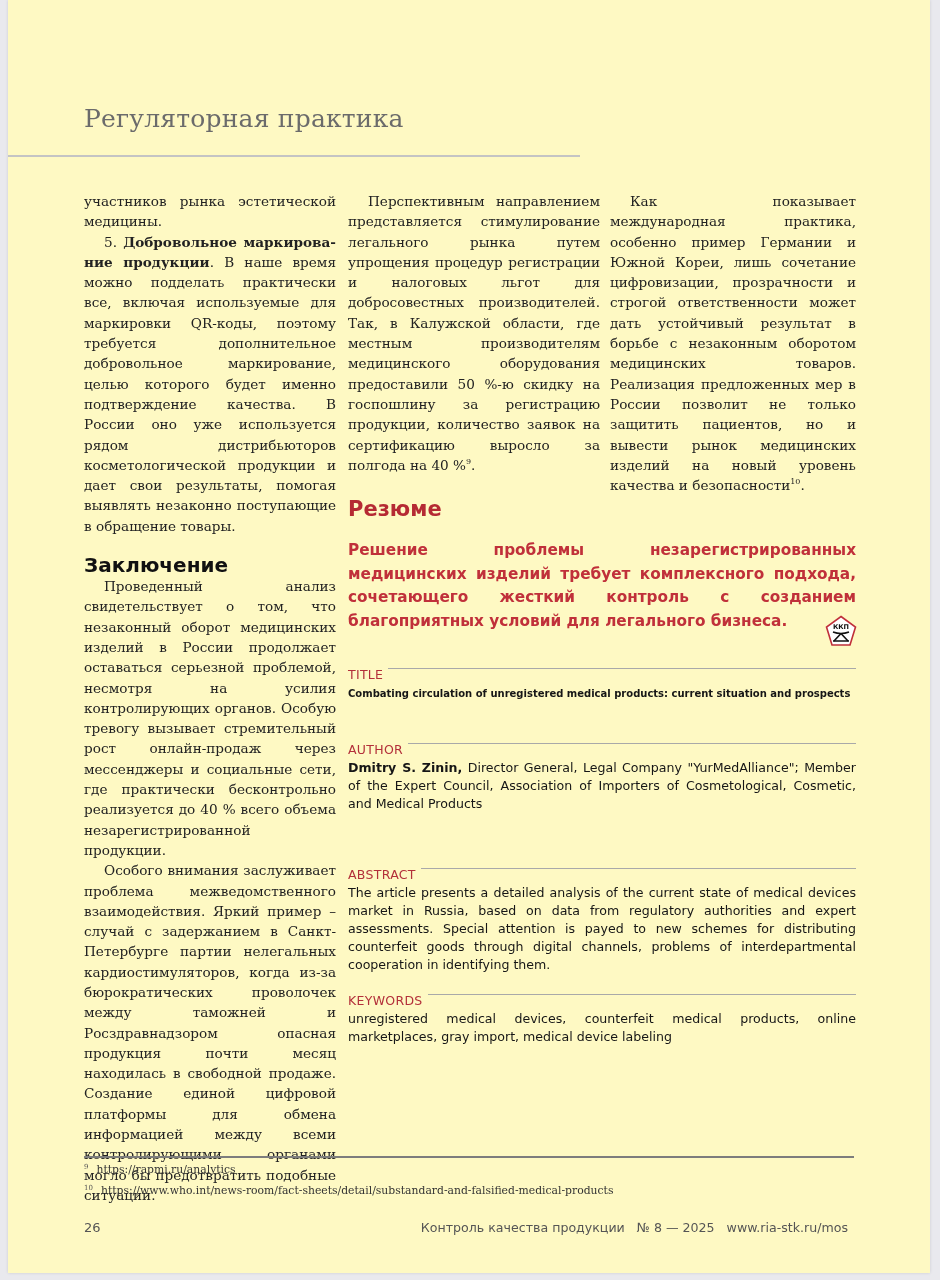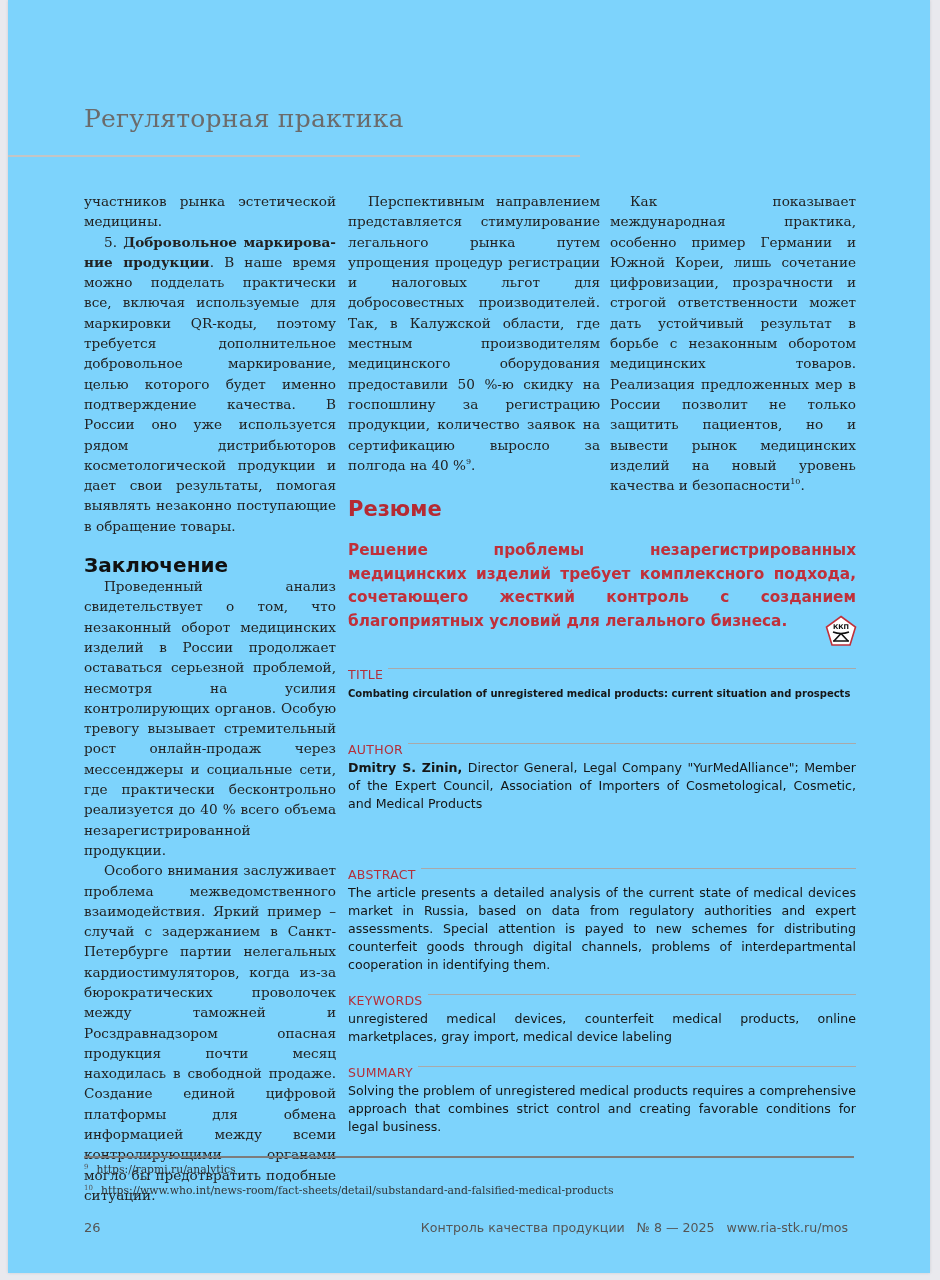--- a/index.html
+++ b/index.html
@@ -1,18 +1,18 @@
 <!DOCTYPE html>
 <html><head>
 <meta charset="utf-8">
 <style>
   * { box-sizing: border-box; margin: 0; padding: 0; }
   html, body { width: 940px; height: 1280px; overflow: hidden; }
   body { background: #e9e9ee; position: relative; font-family: "DejaVu Serif", serif; color: #1e1e1e; }
-  .page { position: absolute; left: 8px; top: 0; width: 922px; height: 1273px; background: #7dd3fc; box-shadow: 0 0 3px rgba(0,0,0,0.12); }
+  .page { position: absolute; left: 8px; top: 0; width: 922px; height: 1273px; background: #fef9c3; box-shadow: 0 0 3px rgba(0,0,0,0.12); }
   .section-title { position: absolute; left: 76px; top: 104px; font-family: "DejaVu Serif", serif; font-size: 25px; color: #6b6b6b; letter-spacing: 0.2px; }
   .header-rule { position: absolute; left: 0; top: 155px; width: 572px; height: 2px; background: #c4c4c4; }
 
   .col { position: absolute; font-family: "DejaVu Serif", serif; font-size: 13.6px; line-height: 20.3px; color: #222; text-align: justify; hyphens: manual; }
   .col p { text-indent: 0; }
   .col p.ind { text-indent: 20px; }
   .col1 { left: 76px; top: 191px; width: 252px; }
   .col2 { left: 340px; top: 191px; width: 252px; }
   .col3 { left: 602px; top: 191px; width: 246px; }
   .col b { font-weight: bold; }
@@ -99,27 +99,20 @@
   </div>
 
   <div class="meta" style="top:994px;">
     <div class="meta-head">
         <span class="meta-label">KEYWORDS</span>
         <span class="meta-line"></span>
       </div>
     <div class="meta-body">unregistered medical devices, counterfeit medical products, online marketplaces, gray import, medical device labeling</div>
   </div>
 
-  <div class="meta" style="top:1066px;">
-    <div class="meta-head">
-        <span class="meta-label">SUMMARY</span>
-        <span class="meta-line"></span>
-      </div>
-    <div class="meta-body">Solving the problem of unregistered medical products requires a comprehensive approach that combines strict control and creating favorable conditions for legal business.</div>
-  </div>
 
   <div class="foot-rule"></div>
   <div class="footnote" style="top:1163px;"><sup>9</sup><span>https://rapmi.ru/analytics</span></div>
   <div class="footnote" style="top:1184px;"><sup>10</sup><span>https://www.who.int/news-room/fact-sheets/detail/substandard-and-falsified-medical-products</span></div>
 
   <div class="page-num">26</div>
   <div class="running">
     <span>Контроль качества продукции</span><span>№ 8 — 2025</span><span>www.ria-stk.ru/mos</span>
   </div>
 </div>

